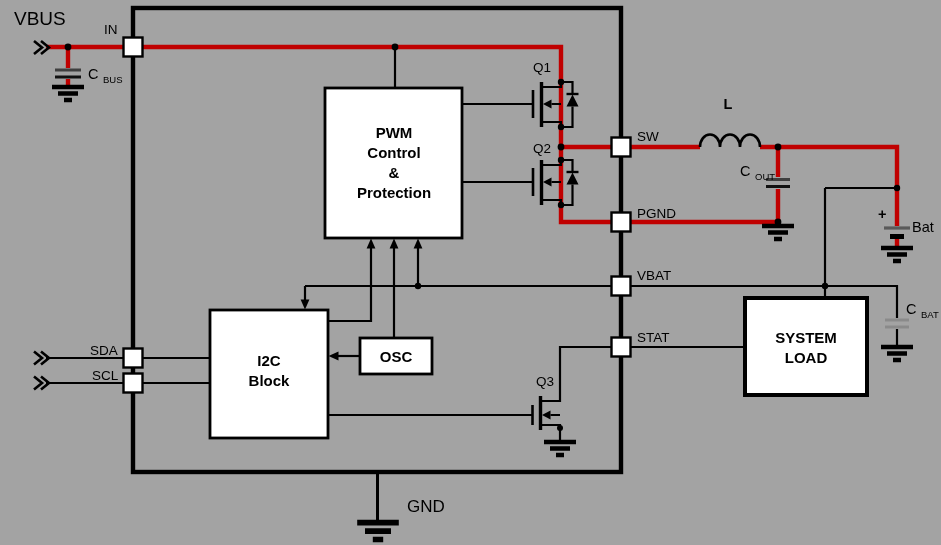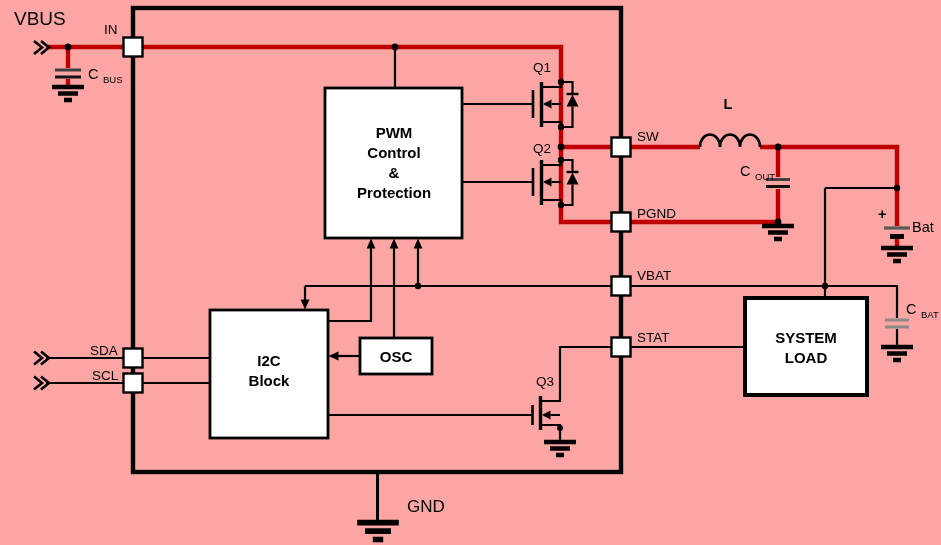--- a/index.html
+++ b/index.html
@@ -1,16 +1,16 @@
 <!DOCTYPE html>
 <html><head>
 <meta charset="utf-8">
 <style>
   html,body{margin:0;padding:0;background:#ffffff;}
-  .stage{position:relative;width:941px;height:545px;background:#fca5a5;overflow:hidden;
+  .stage{position:relative;width:941px;height:545px;background:#a3a3a3;overflow:hidden;
          font-family:"Liberation Sans",sans-serif;}
   svg{display:block;}
   text{font-family:"Liberation Sans",sans-serif;fill:#000;}
   .pinlbl{font-size:13.5px;}
   .blklbl{font-size:15px;font-weight:bold;}
   .biglbl{font-size:19px;}
   .gndlbl{font-size:17px;}
   .reflbl{font-size:13.5px;}
   .complbl{font-size:14.5px;}
   .sublbl{font-size:9.5px;}

